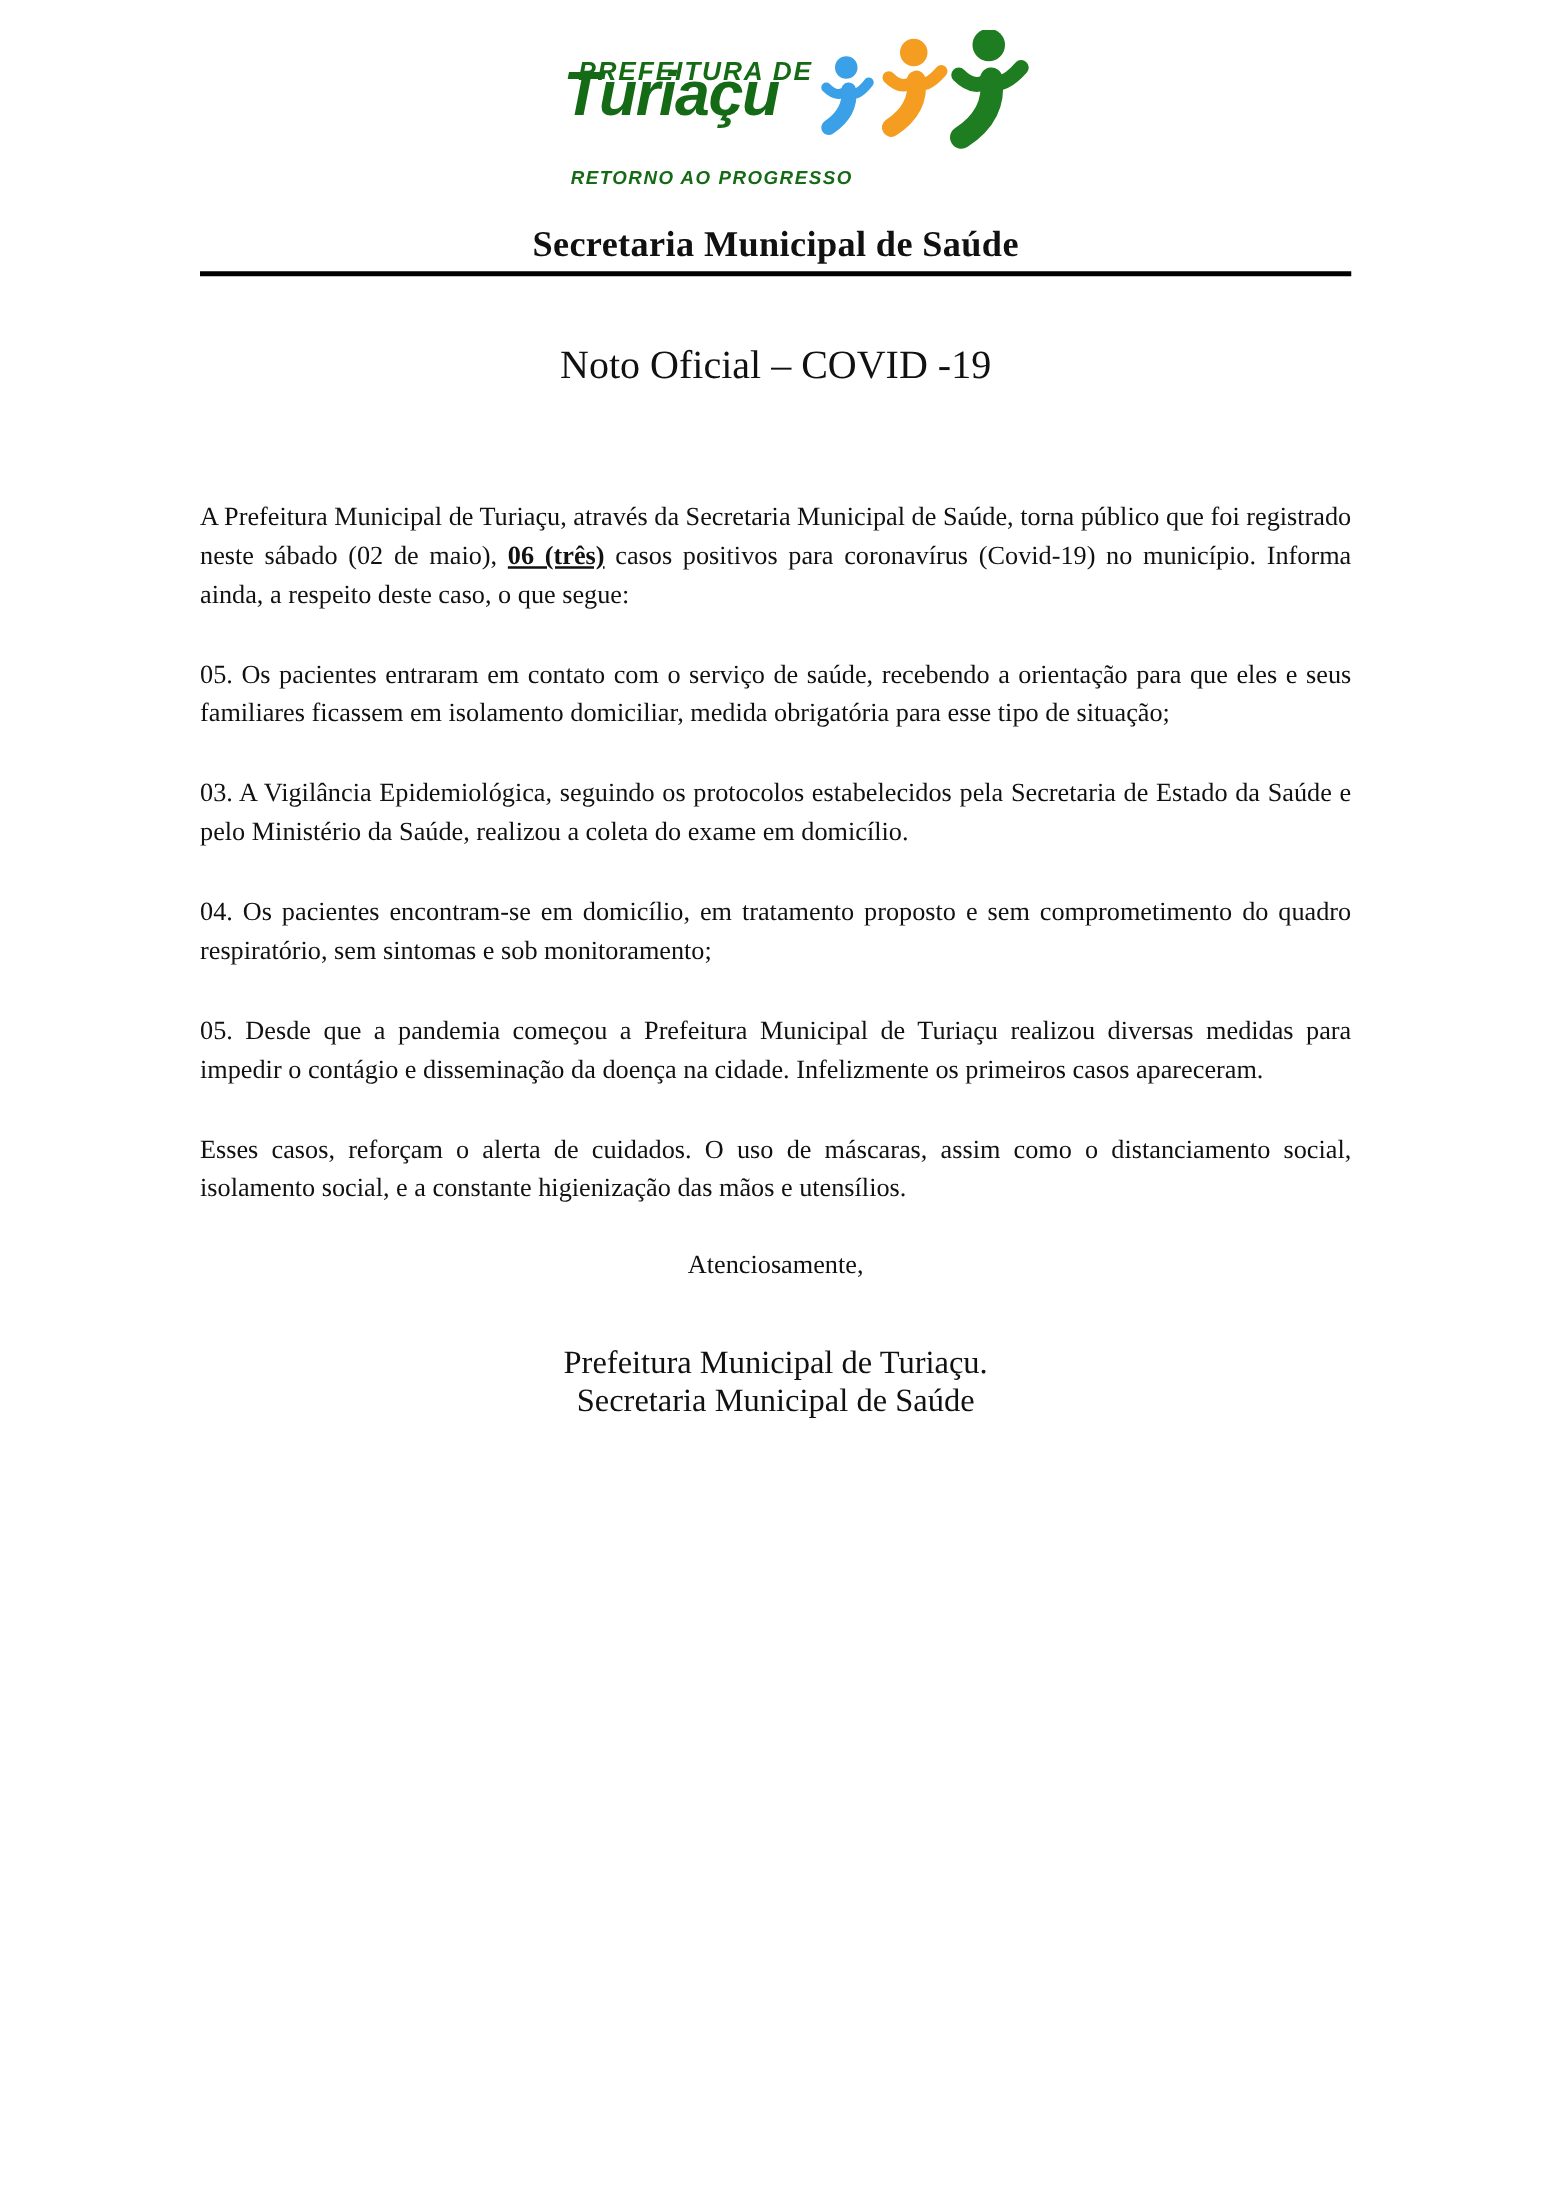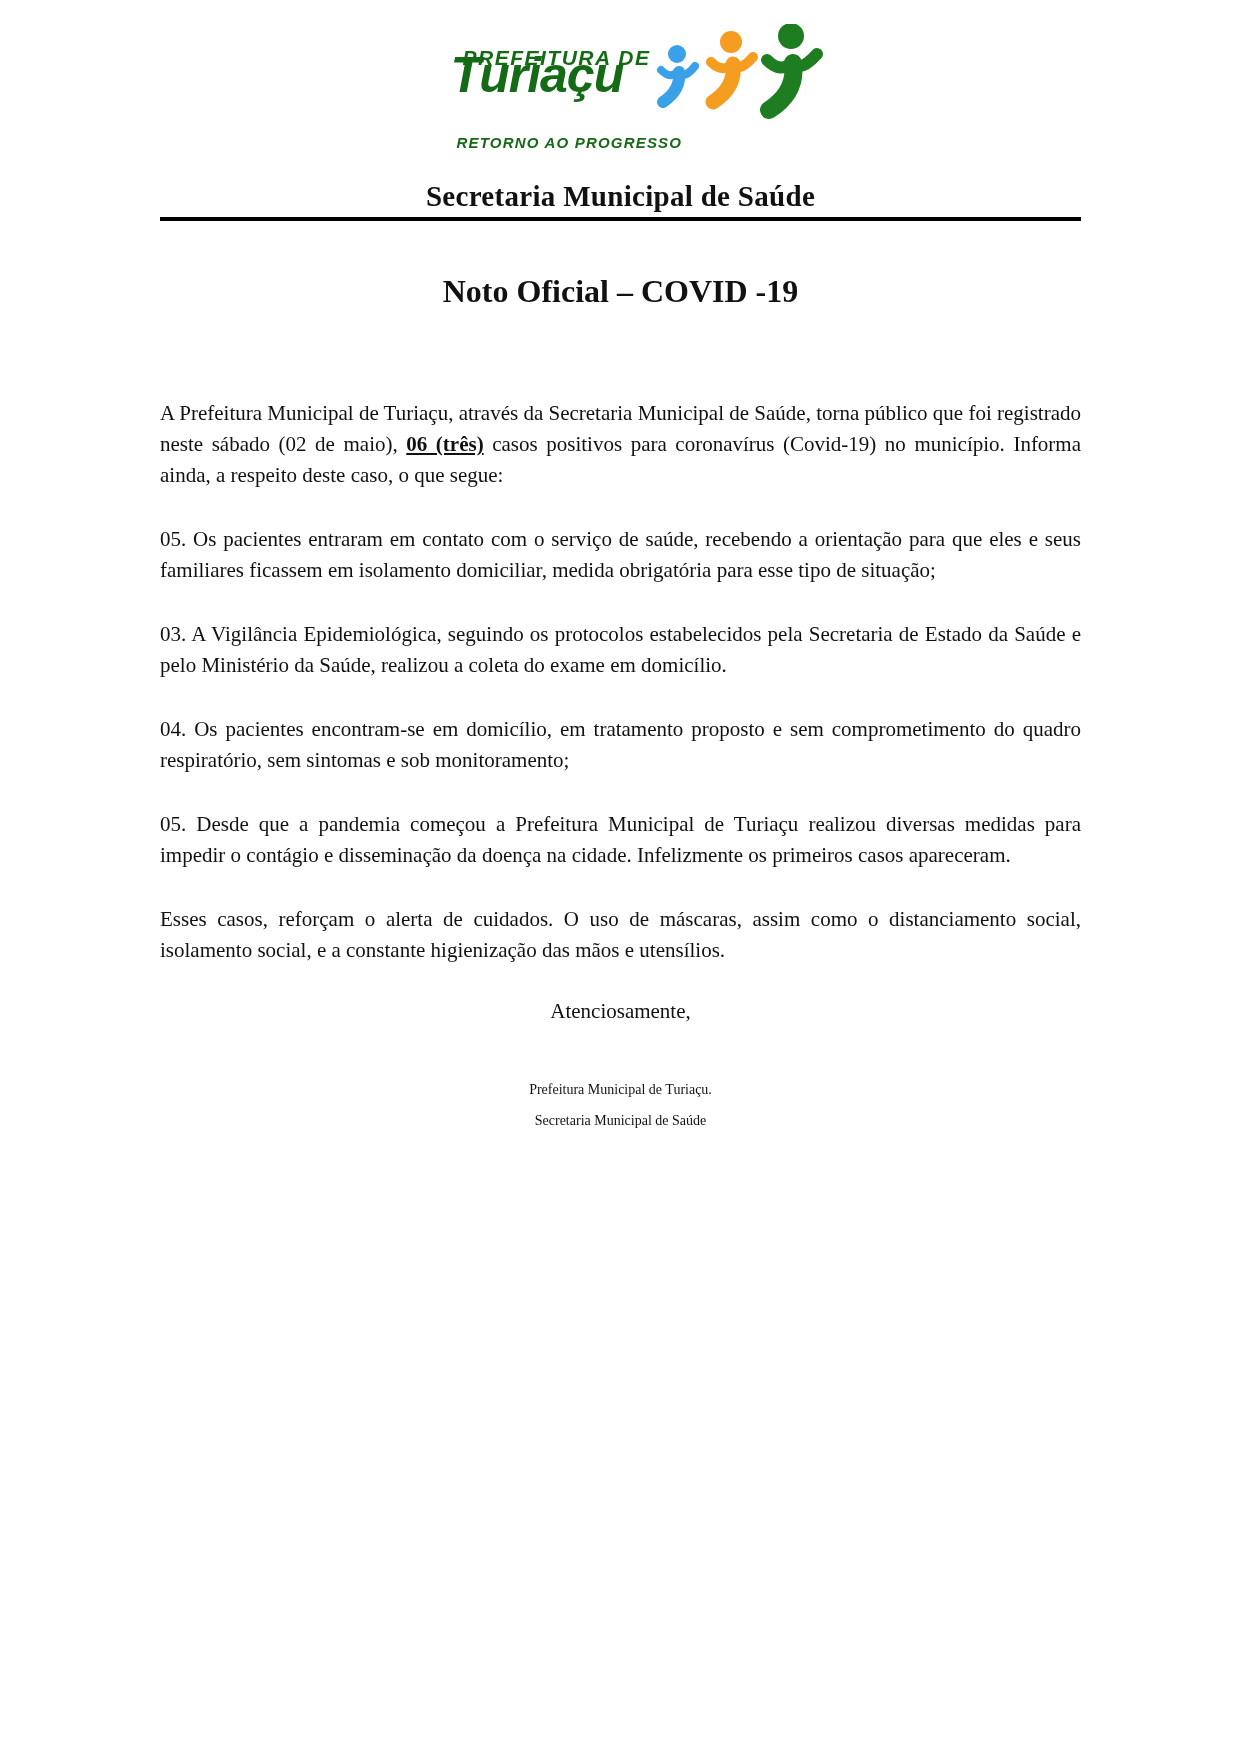--- a/index.html
+++ b/index.html
@@ -43,36 +43,36 @@
     letter-spacing:.3px;
   }
   .rule{
     margin-top:4px;
     border:0;border-top:4px solid #000;
     width:100%;
   }
   .doc-title{
     margin-top:52px;
     text-align:center;
-    font-size:32px;font-weight:bold;
+    font-size:32px;font-weight:normal;
   }
   
   .body-text{margin-top:88px;font-size:21px;line-height:31px;}
   .body-text p{
     margin:0 0 33px 0;
     text-align:justify;
   }
   .body-text .hl{font-weight:bold;text-decoration:underline;}
   .closing{
     margin-top:24px;
     text-align:center;font-size:21px;
   }
   .signature{
     margin-top:50px;
-    text-align:center;font-size:14px;line-height:31px;
+    text-align:center;font-size:26px;line-height:31px;
   }
 </style>
 </head>
 <body>
 
 <div class="page">
 
   <div class="logo-wrap">
     <div class="logo">
       <span class="pref">PREFEITURA DE</span>

